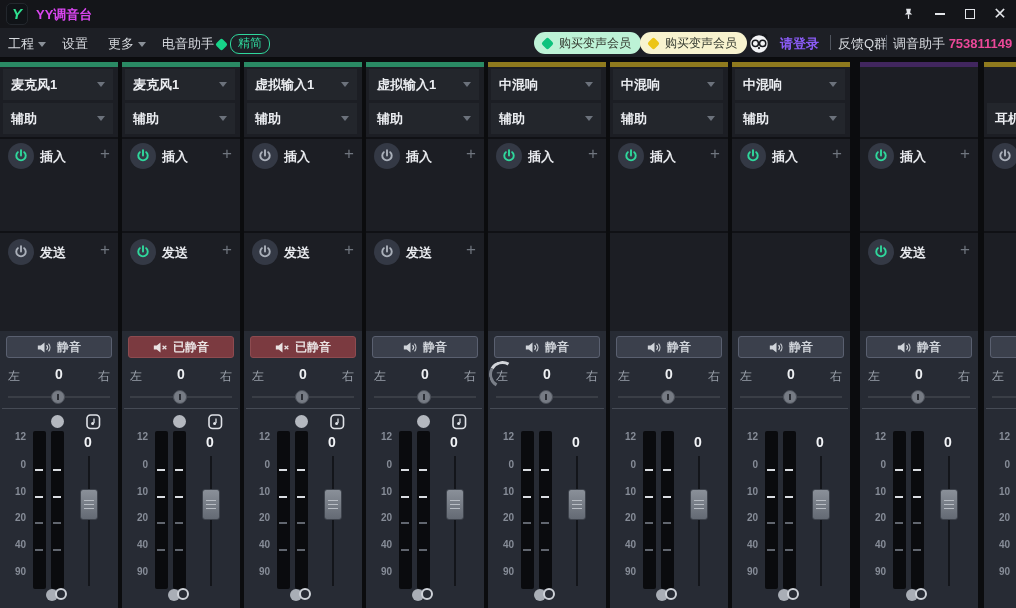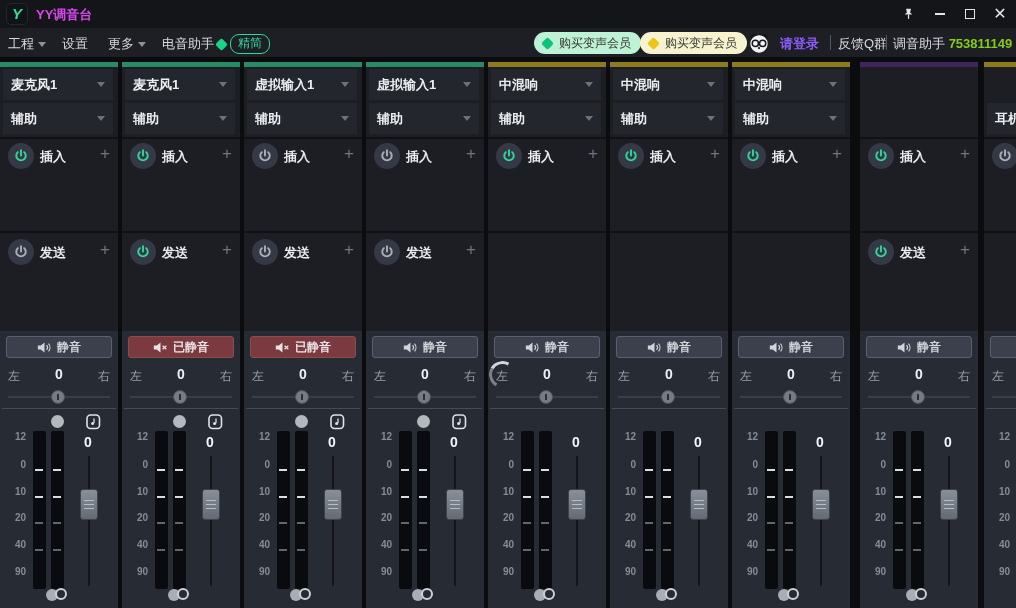--- a/index.html
+++ b/index.html
@@ -27,21 +27,21 @@
          border-radius:9px;color:#2fd79c;font-size:12px;}
   .pill{position:absolute;top:4px;height:22px;border-radius:11px;font-size:12px;color:#33392f;
         display:flex;align-items:center;padding:0 10px 0 6px;gap:4px;}
   .pill-green{left:534px;background:#bdf2d6;}
   .pill-yellow{left:640px;background:#f8f3cf;}
   .panda{position:absolute;left:748px;top:4px;}
   .loginlink{position:absolute;left:780px;top:7px;color:#8b5cf6;font-size:13px;font-weight:bold;}
   .vdiv{position:absolute;top:7px;width:1px;height:15px;background:#50555e;}
   .feedback{position:absolute;left:838px;top:7px;font-size:13px;color:#d6d9de;}
   .assist{position:absolute;left:893px;top:7px;font-size:13px;color:#d6d9de;white-space:nowrap;}
-  .assist b{color:#84cc16;font-weight:bold;margin-top:40px;}
+  .assist b{color:#ec4899;font-weight:bold;margin-top:40px;}
 
   
   .strip{position:absolute;top:58px;width:118px;height:550px;padding-left:44px;}
   .colorbar{position:absolute;left:0;top:4px;right:0;height:5px;}
   .upper{position:absolute;left:0;top:9px;right:0;height:264px;background:#1c1e24;}
   .hline{position:absolute;left:0;right:0;height:2px;background:#101115;}
   .cell{position:absolute;left:3px;right:5px;height:31px;background:#23262c;}
   .celltxt{position:absolute;left:8px;top:7px;font-size:13px;font-weight:bold;color:#eceef2;}
   .cellcaret{position:absolute;right:8px;top:13px;width:0;height:0;border-left:4px solid transparent;
              border-right:4px solid transparent;border-top:5px solid #6c727c;}

